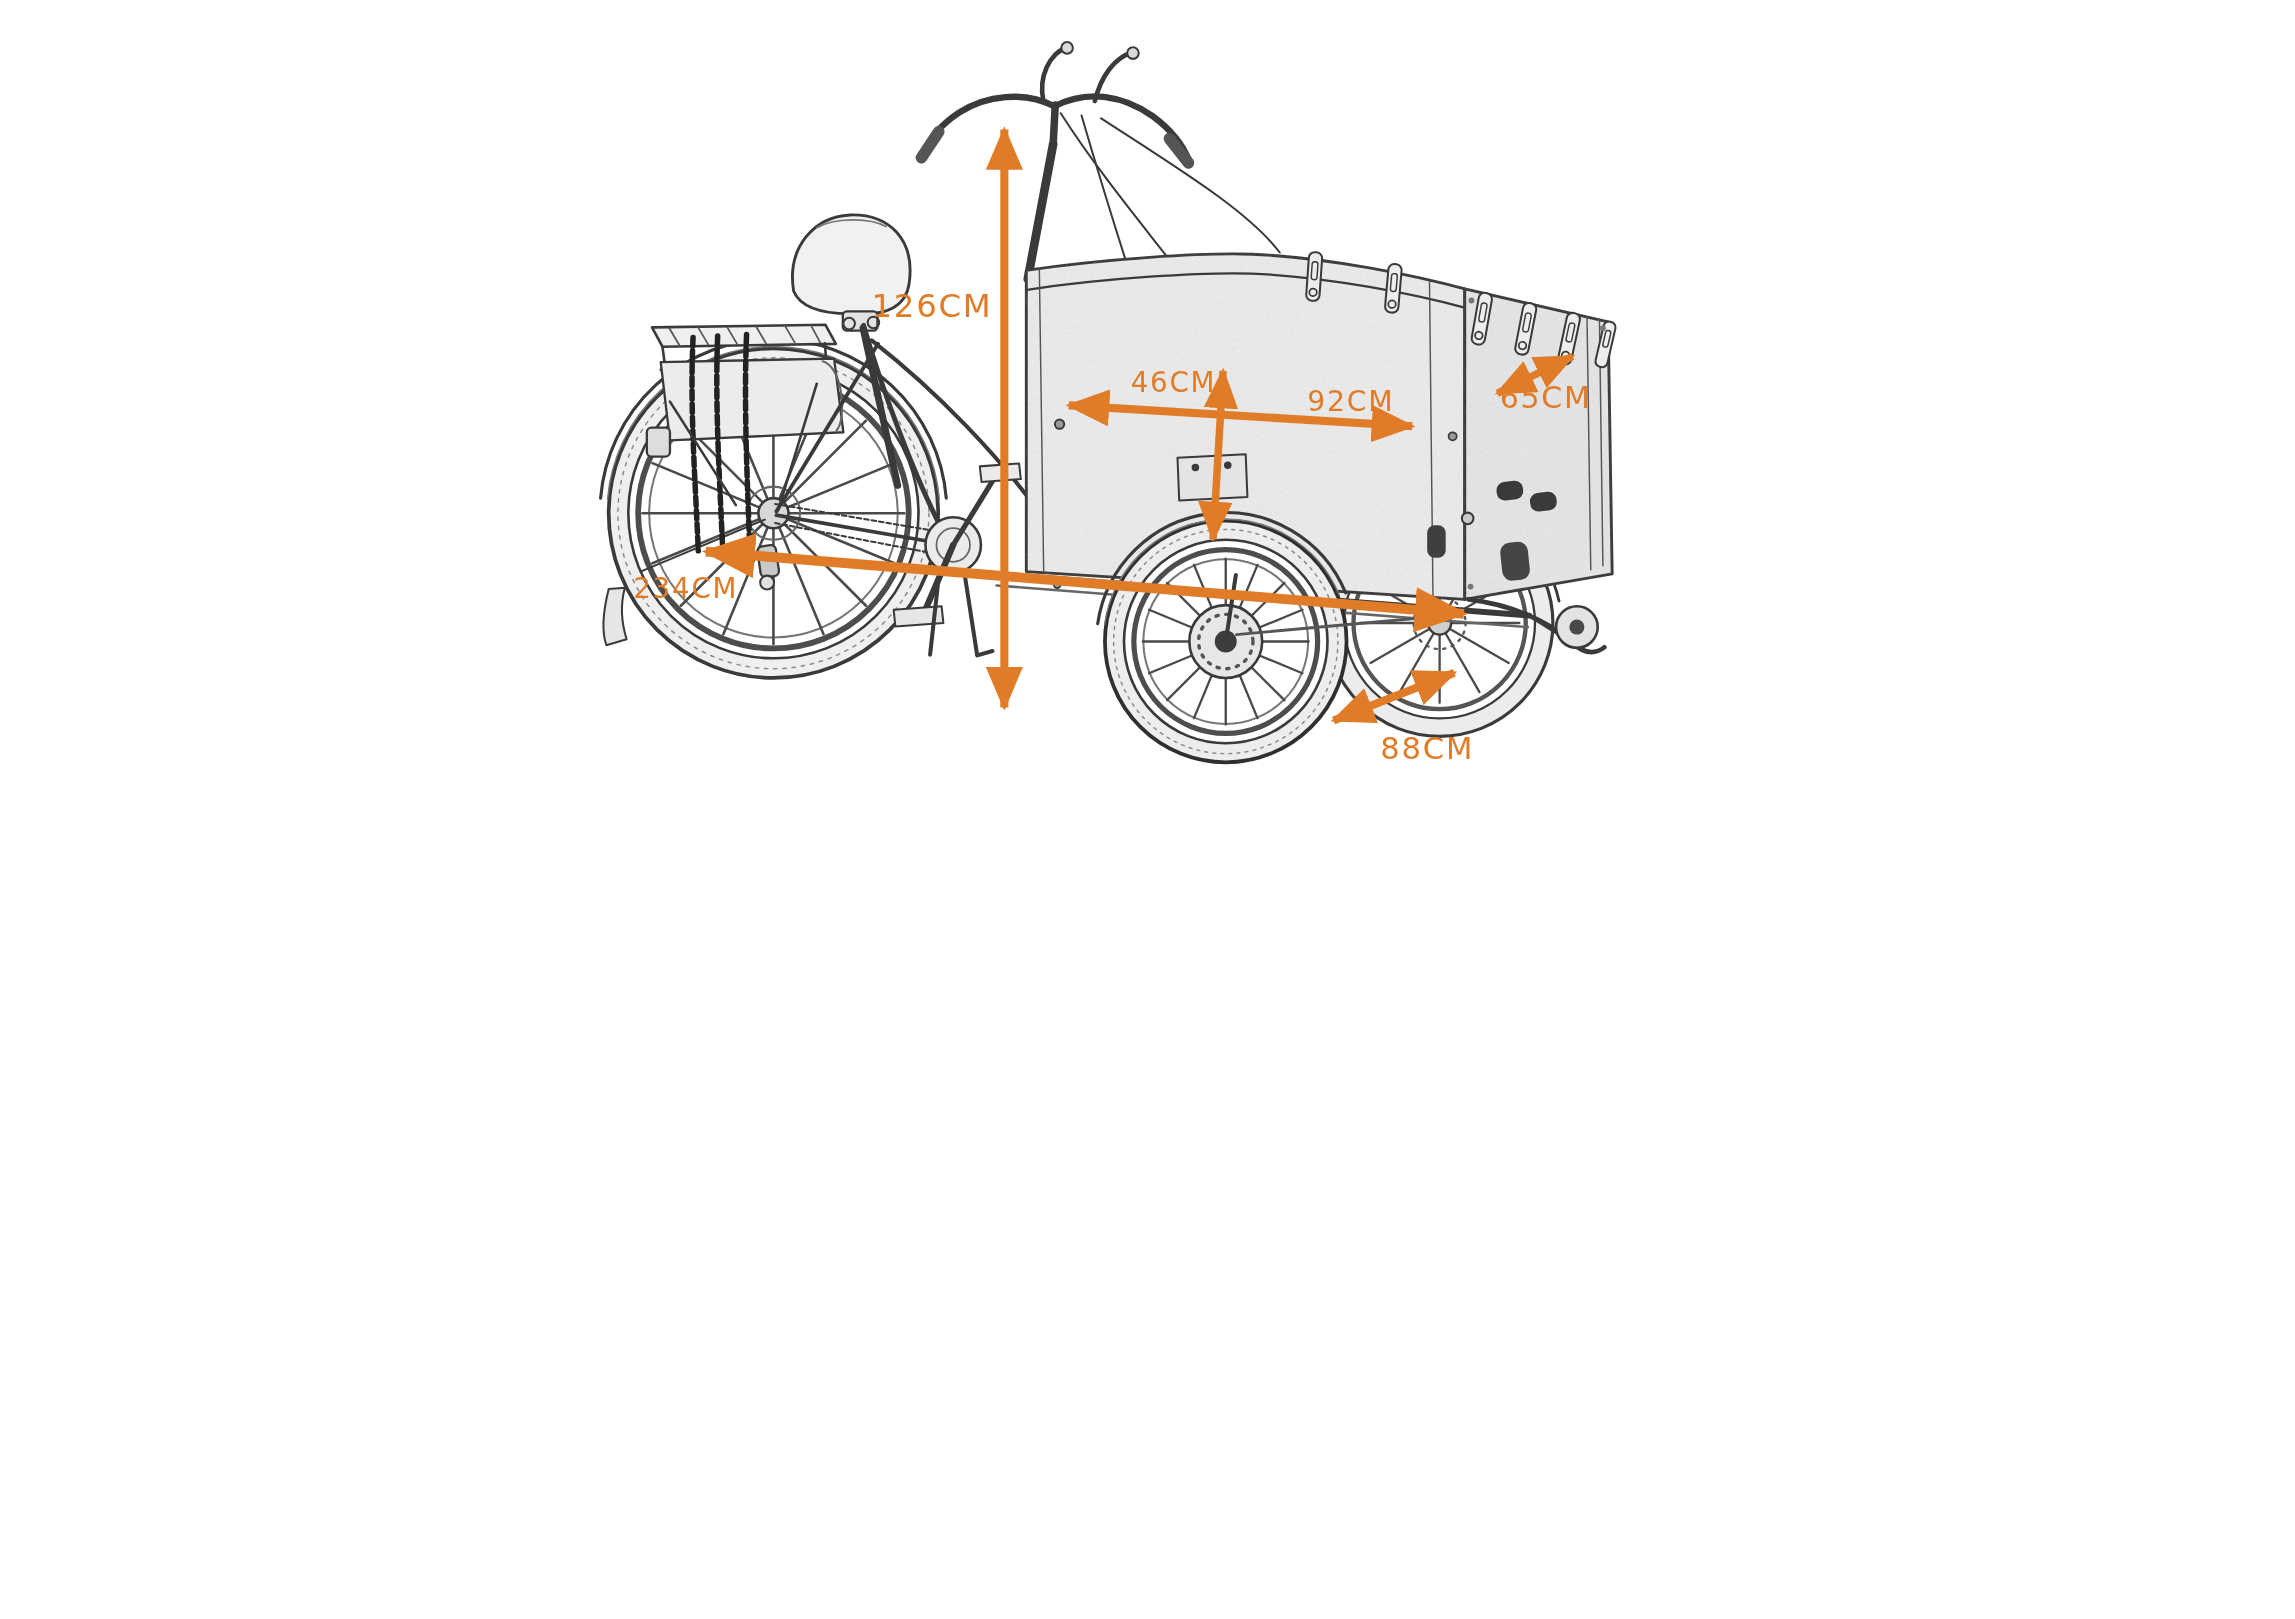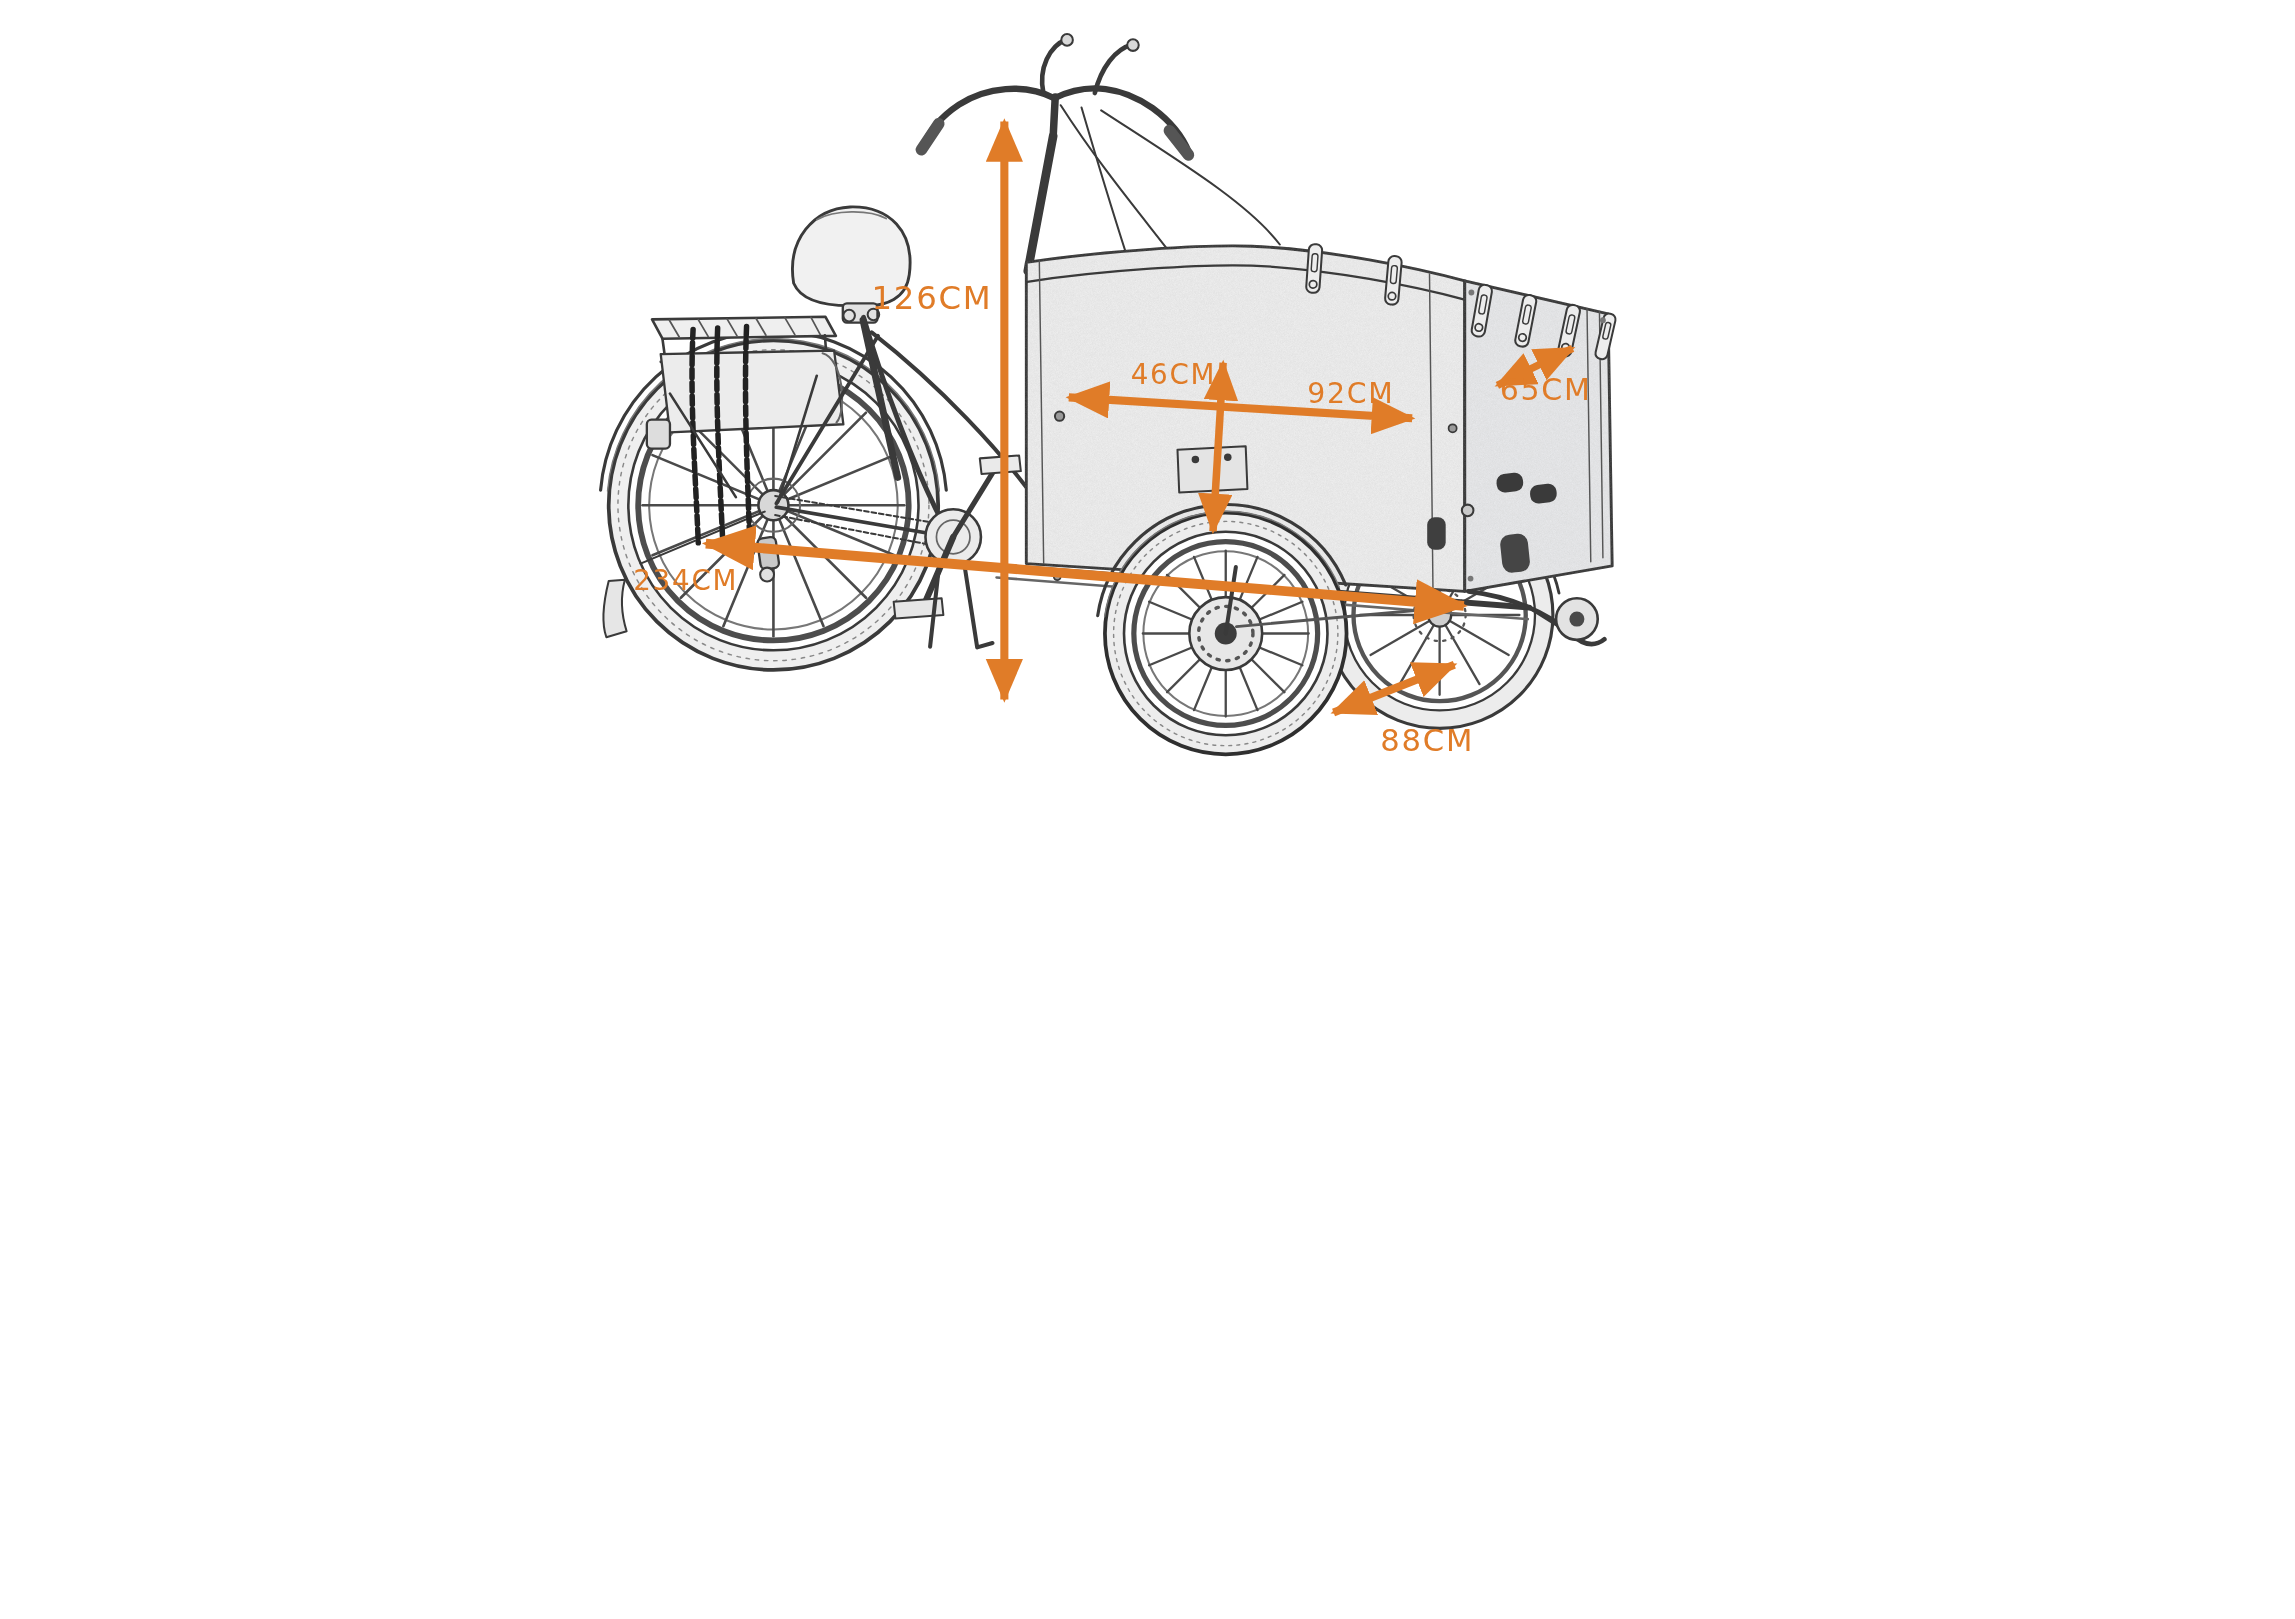--- a/index.html
+++ b/index.html
@@ -1,18 +1,18 @@
 <!DOCTYPE html>
 <html style="--accent: #E07C28;font-size:9.2px"><head>
 <meta charset="utf-8">
 <title>Cargo trike dimension diagram</title>
 <style>
   :root{ --accent:#E07C28; }
   html,body{ margin:0; padding:0; background:#ffffff; }
-  .stage{ width:100%; max-width:1148px; margin:0 auto; }
+  .stage{ width:100%; max-width:1148px; margin:8px auto; }
   svg{ display:block; width:100%; height:auto; }
   text.dim{
     font-family:"DejaVu Sans","Liberation Sans",sans-serif;
     fill:var(--accent);
     letter-spacing:6px;
     font-weight:500;
   }
 </style>
 </head>
 <body>

